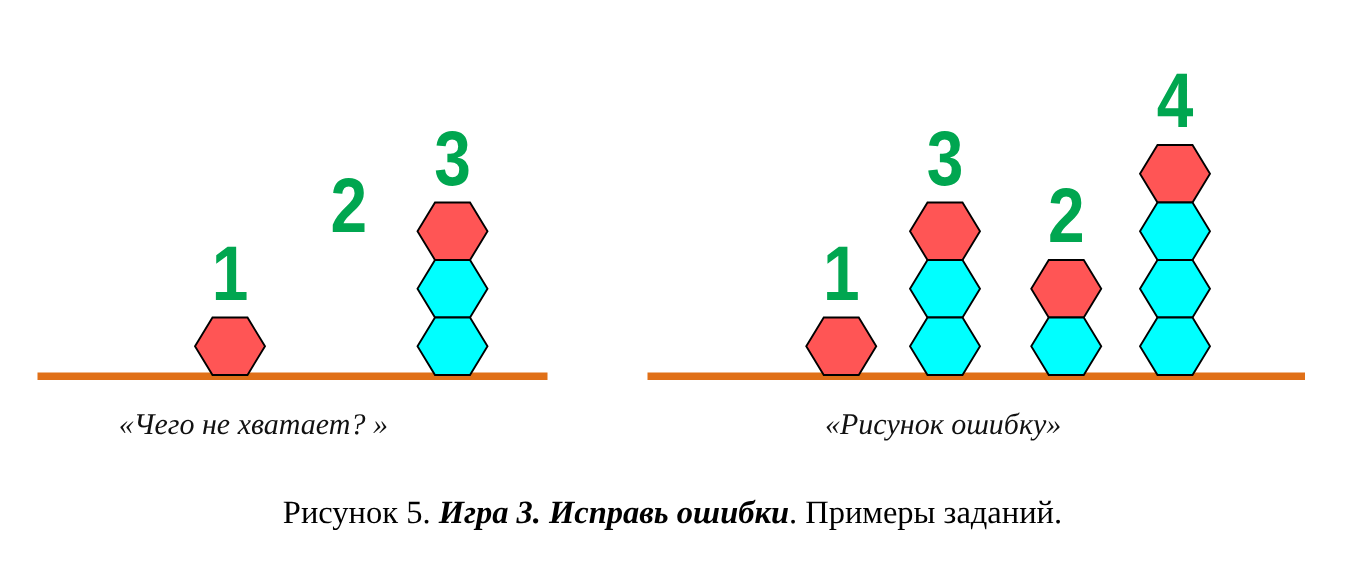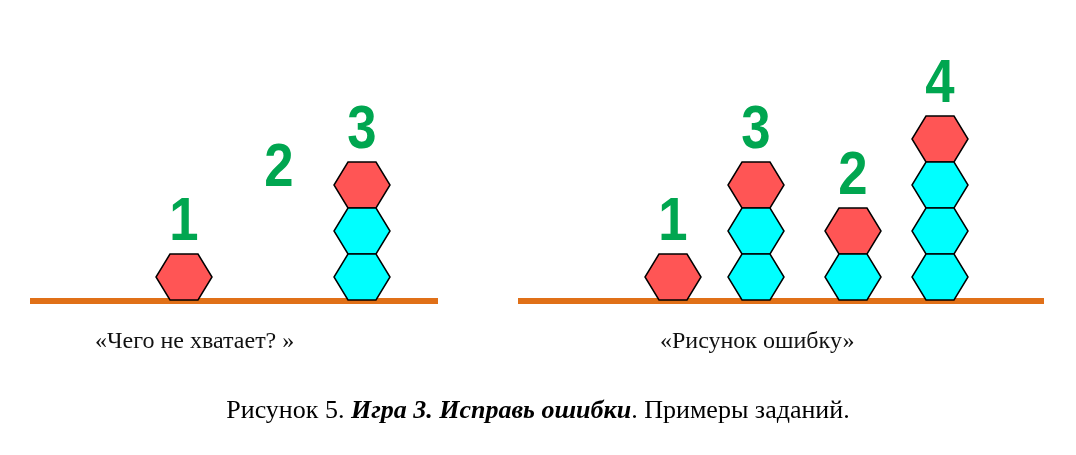--- a/index.html
+++ b/index.html
@@ -1,21 +1,21 @@
 <!DOCTYPE html>
 <html><head>
 <meta charset="utf-8">
 <style>
   html, body { margin: 0; padding: 0; background: #ffffff; }
   body { width: 1076px; height: 455px; position: relative; overflow: hidden; }
   .stage { position: absolute; left: 0; top: 0; width: 1076px; height: 455px; }
   svg.scene { position: absolute; left: 0; top: 0; }
   .num { font-family: "Liberation Sans", sans-serif; font-weight: bold; fill: #00A650; }
   .subcap {
-    position: absolute; font-family: "Liberation Serif", serif; 
+    position: absolute; font-family: "Liberation Serif", serif; font-style: italic;
     font-size: 24px; color: #111; white-space: nowrap;
   }
   .caption {
     position: absolute; left: 0; width: 1076px; top: 395px; text-align: center;
     font-family: "Liberation Serif", serif; font-size: 26px; color: #000; white-space: nowrap;
   }
   .caption .em { font-weight: bold; font-style: italic; }
 </style>
 </head>
 <body>

